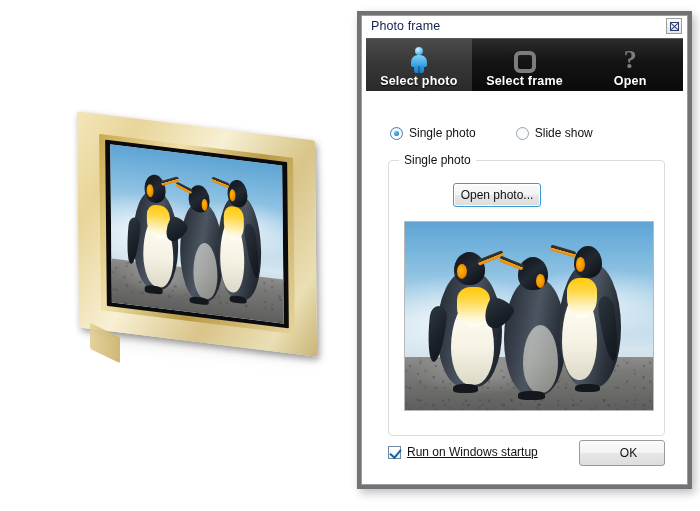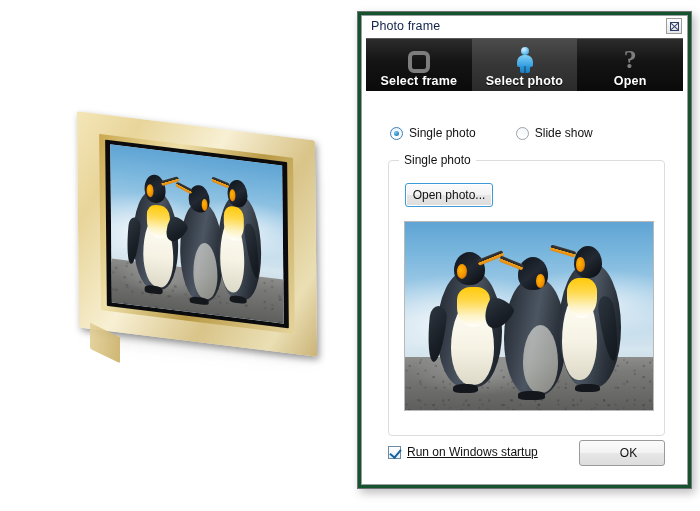--- a/index.html
+++ b/index.html
@@ -169,21 +169,21 @@
     border-radius: 40% 40% 30% 30%;
   }
 
   
   #dialog {
     position: absolute;
     left: 357px;
     top: 11px;
     width: 335px;
     height: 478px;
-    background: #14532d;
+    background: #737373;
     border: 1px solid #6e7277;
     box-shadow: 3px 4px 9px rgba(0,0,0,0.26);
     box-sizing: border-box;
   }
   .dlg-inner {
     position: absolute;
     left: 3px; top: 3px; right: 3px; bottom: 3px;
     background: #ffffff;
     border: 1px solid #9a9ea2;
     box-sizing: border-box;
@@ -378,20 +378,21 @@
     color: #111111;
     background: linear-gradient(180deg,#fbfbfb 0%,#f3f3f3 48%,#e6e6e6 52%,#dddddd 100%);
     border: 1px solid #9a9a9a;
     border-radius: 3px;
     cursor: pointer;
     box-sizing: border-box;
     display: flex;
     align-items: center;
     justify-content: center;
     font-family: "Liberation Sans", sans-serif;
+    margin-left: 48px;
   }
   .btn-open {
     position: absolute;
     left: 16px;
     top: 22px;
     width: 88px;
     height: 24px;
     border: 1px solid #3c9ad6;
     box-shadow: inset 0 0 0 1px #ffffff;
   }
@@ -509,35 +510,35 @@
   <div class="dlg-inner">
 
     <div class="titlebar">
       <div class="title-text">Photo frame</div>
       <div class="close-btn">
         <div class="close-glyph"></div>
       </div>
     </div>
 
     <div class="tabstrip">
-      <div class="tab">
-        <div class="tab-icon">
-          <div class="ic-square"></div>
-        </div>
-        <div class="tab-label">Select frame</div>
-      </div>
       <div class="tab active">
         <div class="tab-icon">
           <div class="ic-person">
             <div class="ph-head"></div>
             <div class="ph-body"></div>
             <div class="ph-legs"></div>
           </div>
         </div>
         <div class="tab-label">Select photo</div>
+      </div>
+      <div class="tab">
+        <div class="tab-icon">
+          <div class="ic-square"></div>
+        </div>
+        <div class="tab-label">Select frame</div>
       </div>
       <div class="tab">
         <div class="tab-icon">
           <div class="ic-quest">?</div>
         </div>
         <div class="tab-label">Open</div>
       </div>
     </div>
 
     <div class="dlg-body">

